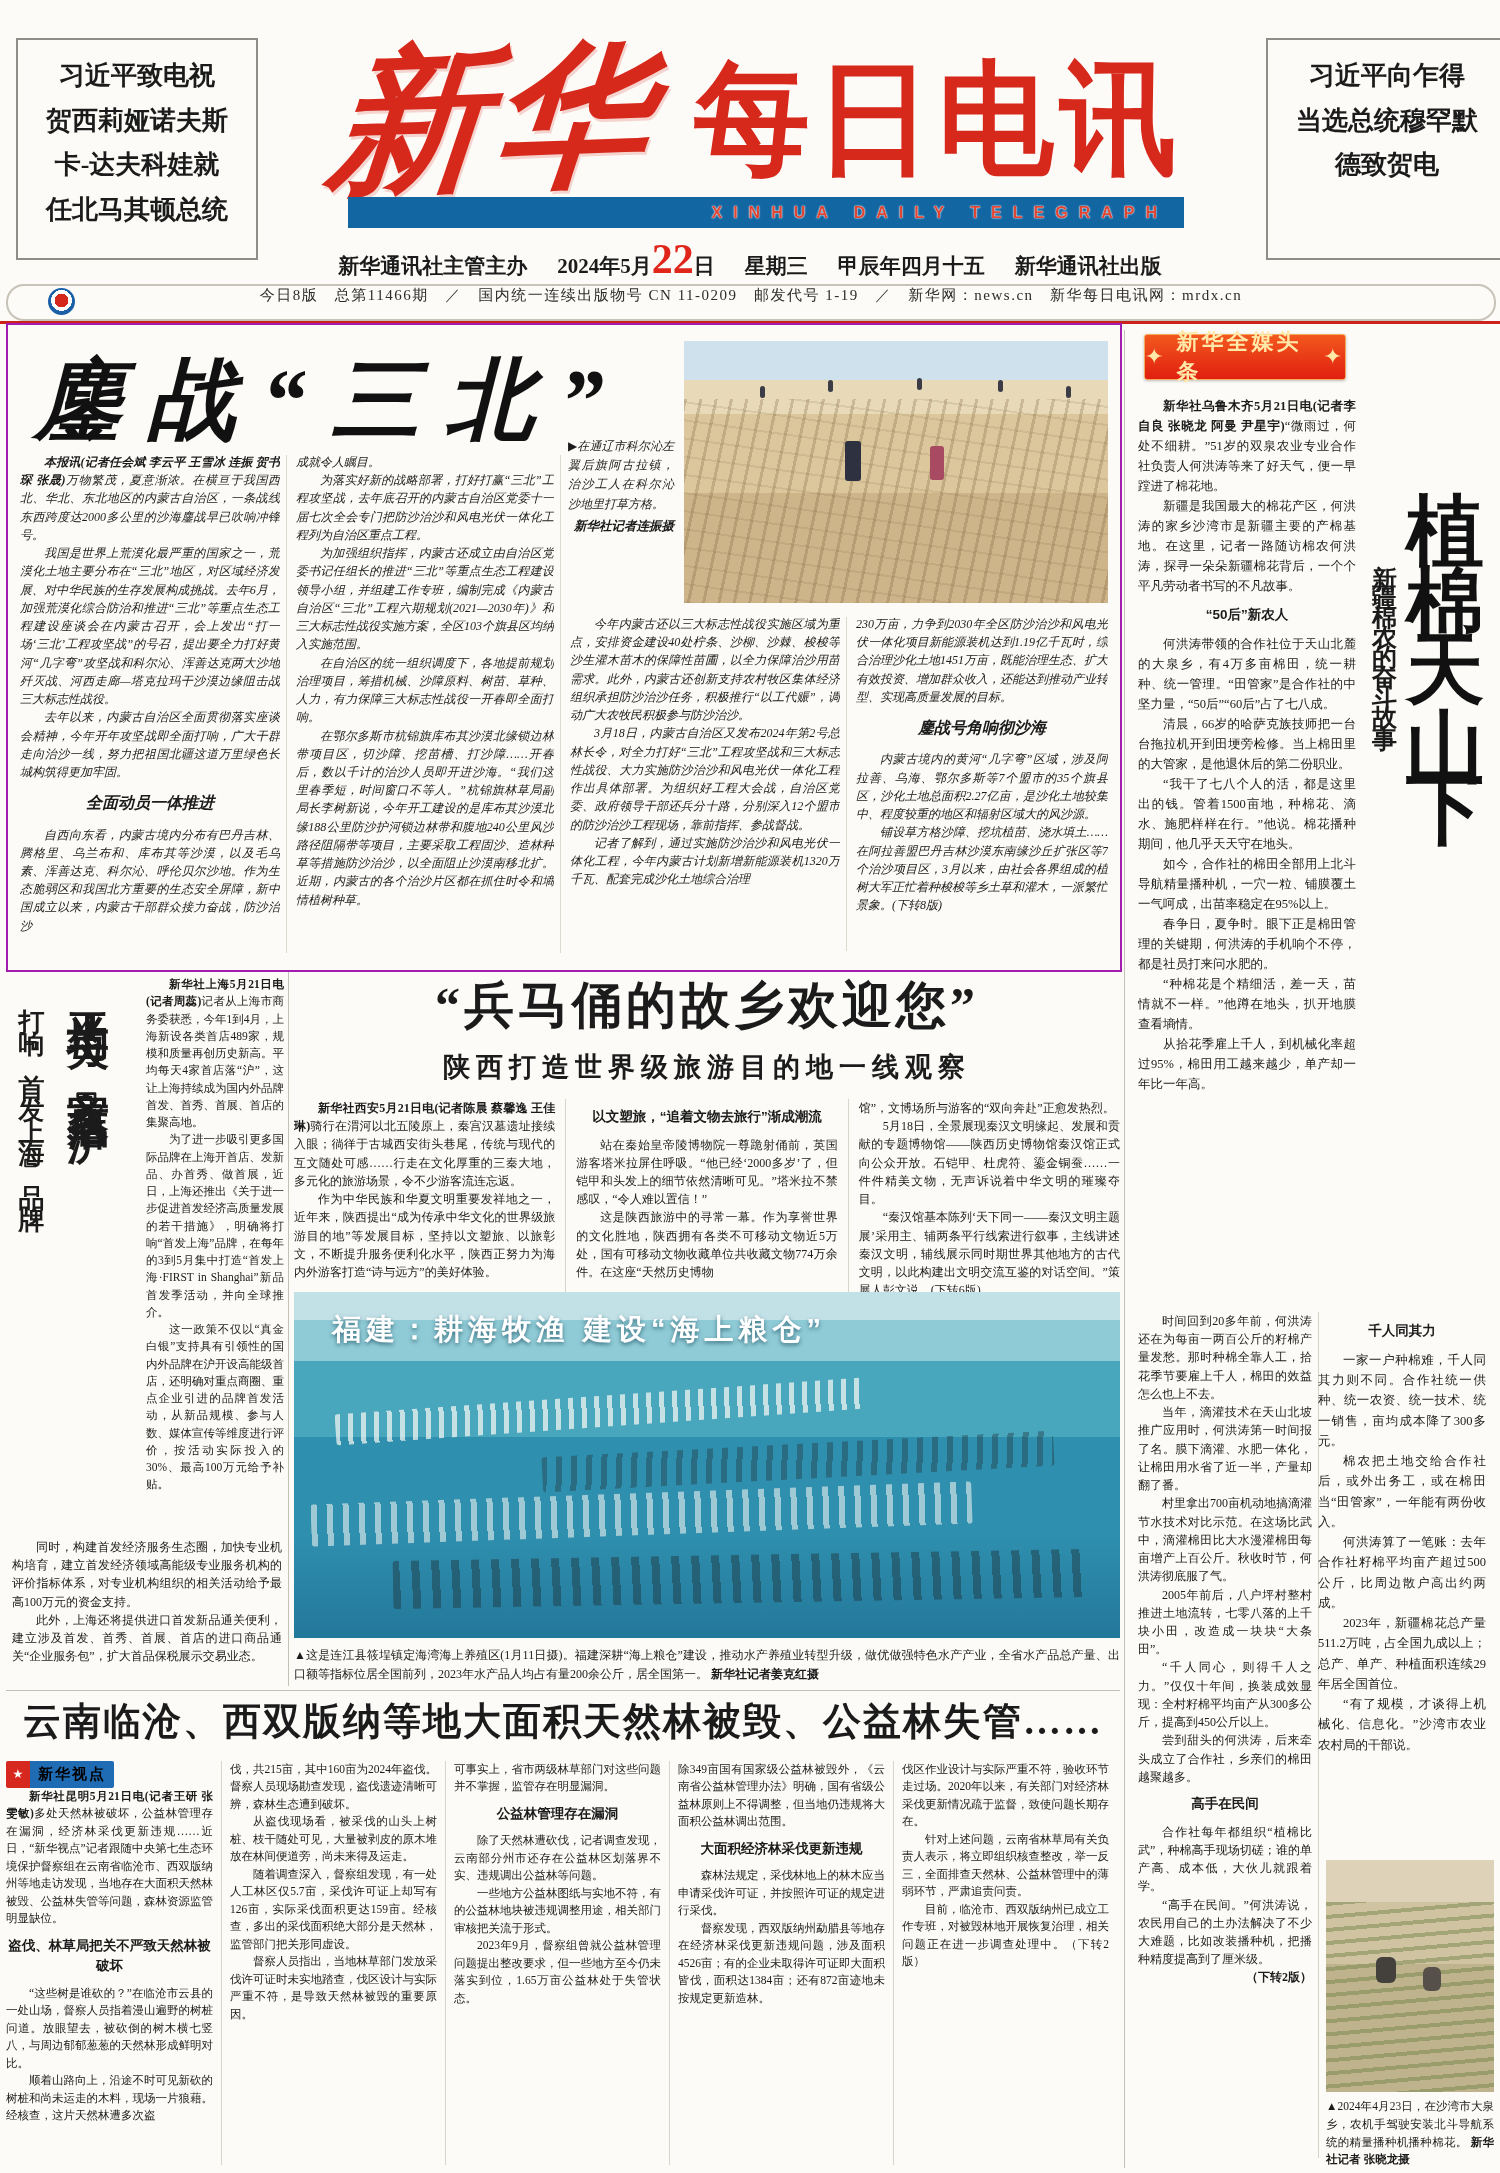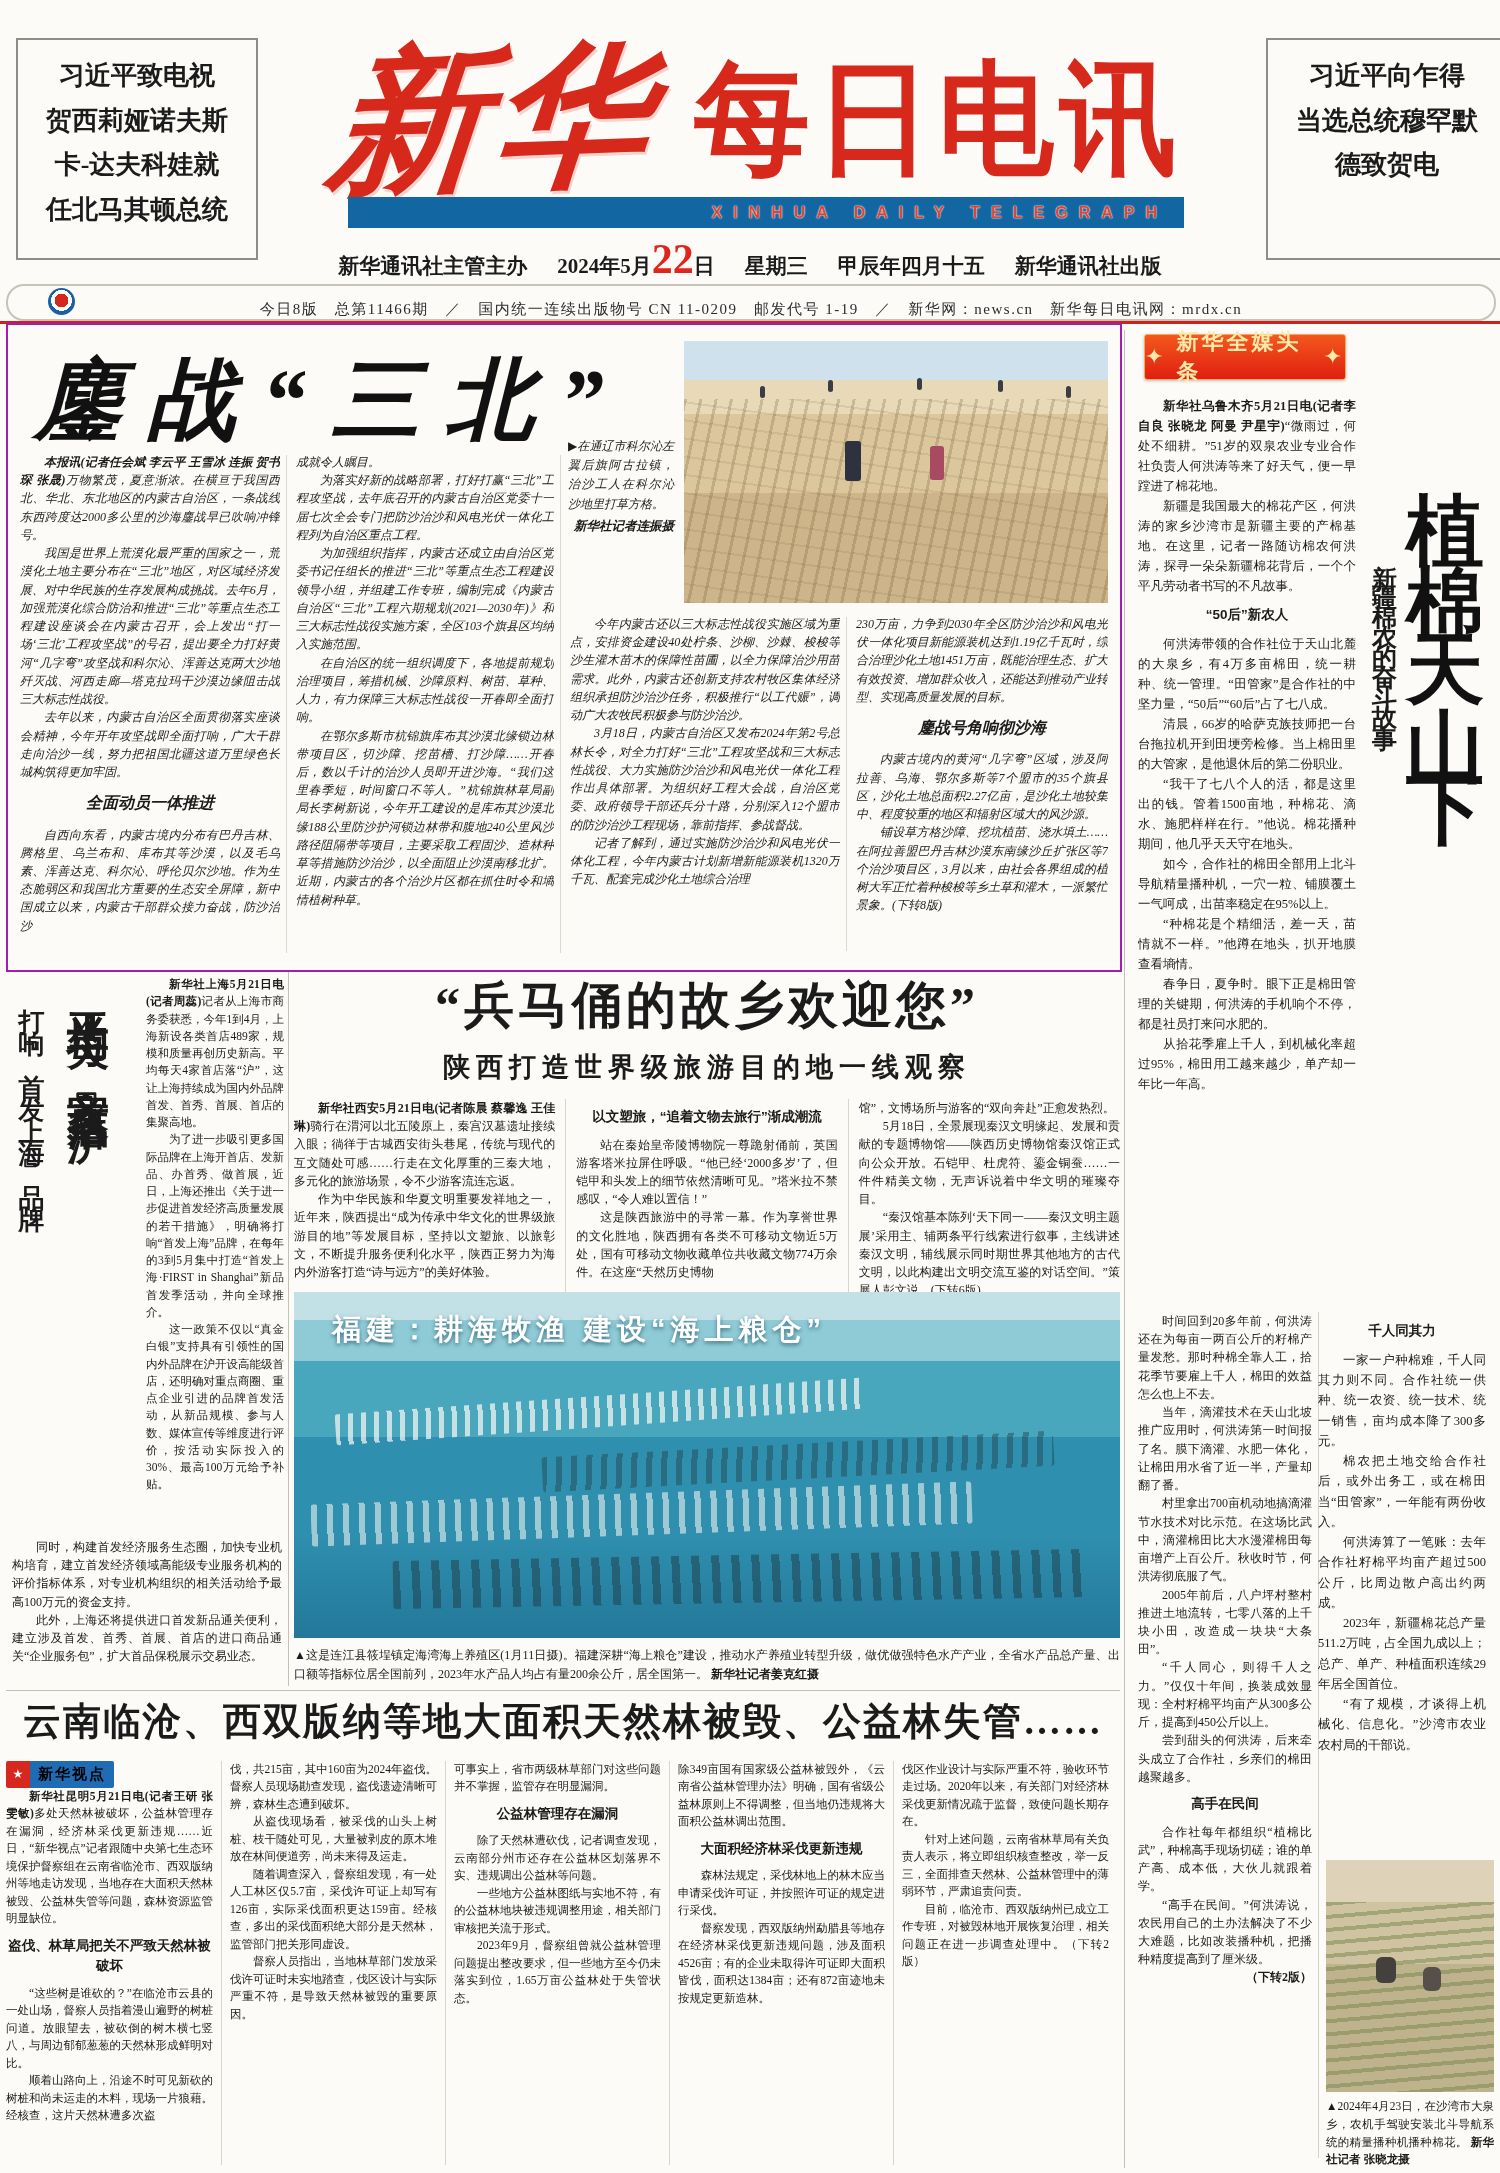--- a/index.html
+++ b/index.html
@@ -21,21 +21,21 @@
         text-shadow:2px 3px 0 rgba(215,40,28,.18);}
   .block-title{font-size:116px;font-weight:900;color:#d7281c;line-height:1;letter-spacing:6px;
         transform:scaleY(1.06);}
   .blue-bar{background:#1266a2;display:flex;align-items:center;justify-content:flex-end;}
   .blue-bar span{font-family:"Liberation Sans","DejaVu Sans",sans-serif;font-weight:bold;
         font-size:16px;letter-spacing:11px;color:#e04433;text-shadow:0 0 2px #fff,0 0 1px #fff;
         padding-right:16px;white-space:nowrap;}
   .date-row{display:flex;align-items:flex-end;justify-content:center;gap:30px;
         font-size:21px;font-weight:bold;white-space:nowrap;}
   .date-day{font-size:42px;color:#e0251a;font-weight:bold;line-height:.8;}
-  .info-bar{border:2px solid #c7c3b8;border-radius:18px;display:flex;align-items:flex-end;
+  .info-bar{border:2px solid #c7c3b8;border-radius:18px;display:flex;align-items:flex-start;
         justify-content:center;font-size:15px;letter-spacing:1.5px;color:#2c2c2c;}
   .logo-circle{position:absolute;left:40px;top:2px;width:27px;height:27px;border-radius:50%;
         background:radial-gradient(circle at 50% 46%,#d5281c 0 34%,#ffffff 35% 52%,#1a5fa8 53% 100%);}
   .red-rule{background:#cb231b;}
   .vline{background:#c3c0b6;width:1px;}
   .hline{background:#c3c0b6;height:1px;}
   .lead-box{border:2px solid #a21caf;font-style:italic;}
   .lead-headline{font-size:88px;font-weight:900;letter-spacing:26px;white-space:nowrap;color:#111;}
   .lead-box .blk.h{font-size:16px;margin:10px 0;}
   .lead-cap{font-size:12px;line-height:1.6;text-align:justify;}
@@ -271,22 +271,22 @@
     </div>
 
     <div class="abs col" style="left:8px;top:96px;width:218px;height:908px;font-size:12.5px;line-height:1.6;">
         <div class="blk p"><b>新华社乌鲁木齐5月21日电(记者李自良 张晓龙 阿曼 尹星宇)</b>“微雨过，何处不细耕。”51岁的双泉农业专业合作社负责人何洪涛等来了好天气，便一早蹚进了棉花地。</div>
         <div class="blk p">新疆是我国最大的棉花产区，何洪涛的家乡沙湾市是新疆主要的产棉基地。在这里，记者一路随访棉农何洪涛，探寻一朵朵新疆棉花背后，一个个平凡劳动者书写的不凡故事。</div>
         <div class="blk h">“50后”新农人</div>
         <div class="blk p">何洪涛带领的合作社位于天山北麓的大泉乡，有4万多亩棉田，统一耕种、统一管理。“田管家”是合作社的中坚力量，“50后”“60后”占了七八成。</div>
         <div class="blk p">清晨，66岁的哈萨克族技师把一台台拖拉机开到田埂旁检修。当上棉田里的大管家，是他退休后的第二份职业。</div>
         <div class="blk p">“我干了七八个人的活，都是这里出的钱。管着1500亩地，种棉花、滴水、施肥样样在行。”他说。棉花播种期间，他几乎天天守在地头。</div>
         <div class="blk p">如今，合作社的棉田全部用上北斗导航精量播种机，一穴一粒、铺膜覆土一气呵成，出苗率稳定在95%以上。</div>
+        <div class="blk p">春争日，夏争时。眼下正是棉田管理的关键期，何洪涛的手机响个不停，都是社员打来问水肥的。</div>
         <div class="blk p">“种棉花是个精细活，差一天，苗情就不一样。”他蹲在地头，扒开地膜查看墒情。</div>
-        <div class="blk p">春争日，夏争时。眼下正是棉田管理的关键期，何洪涛的手机响个不停，都是社员打来问水肥的。</div>
         <div class="blk p">从拾花季雇上千人，到机械化率超过95%，棉田用工越来越少，单产却一年比一年高。</div>
       </div>
 
     <div class="abs vtext rail-subtitle" style="left:238px;top:245px;height:465px;">新疆棉农的奋斗故事</div>
     <div class="abs vtext rail-title" style="left:276px;top:128px;height:800px;">植棉天山下</div>
 
     <div class="abs col" style="left:8px;top:1012px;width:174px;height:846px;">
         <div class="blk p">时间回到20多年前，何洪涛还在为每亩一两百公斤的籽棉产量发愁。那时种棉全靠人工，拾花季节要雇上千人，棉田的效益怎么也上不去。</div>
         <div class="blk p">当年，滴灌技术在天山北坡推广应用时，何洪涛第一时间报了名。膜下滴灌、水肥一体化，让棉田用水省了近一半，产量却翻了番。</div>
         <div class="blk p">村里拿出700亩机动地搞滴灌节水技术对比示范。在这场比武中，滴灌棉田比大水漫灌棉田每亩增产上百公斤。秋收时节，何洪涛彻底服了气。</div>

